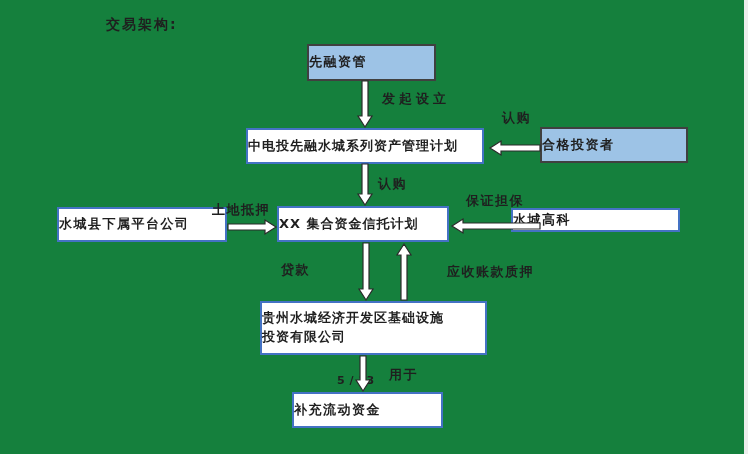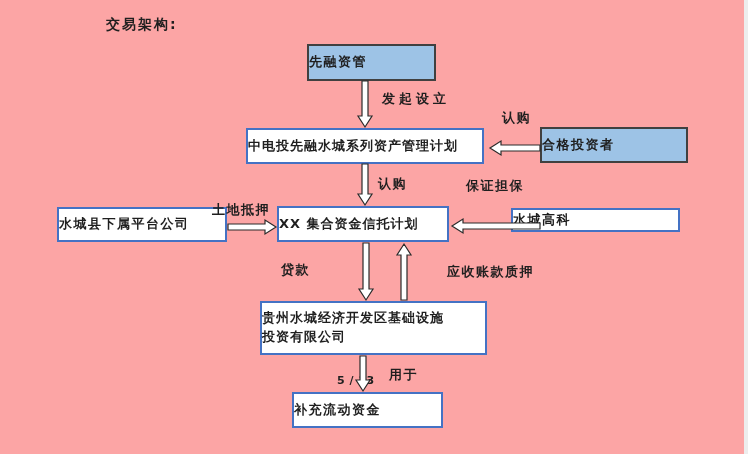--- a/index.html
+++ b/index.html
@@ -1,20 +1,20 @@
 <!DOCTYPE html>
 <html style="--filled-fill: #9dc3e6; --filled-border: #404040; --outline-border: #4472c4; --text: #1f1f1f;"><head>
 <meta charset="utf-8">
 <style>
   html, body { margin: 0; padding: 0; background: #ffffff; }
   .page {
     position: relative;
     width: 748px;
     height: 454px;
-    background: #fca5a5;
+    background: #15803d;
     font-family: "DejaVu Sans", "Liberation Sans", sans-serif;
     color: var(--text, #1f1f1f);
     overflow: hidden;
   }
   .edge-strip {
     position: absolute; right: 0; top: 0; width: 4px; height: 100%;
     background: #ededed;
   }
   .title {
     position: absolute; left: 106px; top: 16px;
@@ -68,21 +68,21 @@
   .b-platform  { left:57px;  top:207px; width:170px; height:35px; }
   .b-trust     { left:277px; top:206px; width:172px; height:36px; letter-spacing:1px; }
   .b-gaoke     { left:511px; top:208px; width:169px; height:24px; }
   .b-guizhou   { left:260px; top:301px; width:227px; height:54px; letter-spacing:1px; }
   .b-capital   { left:292px; top:392px; width:151px; height:36px; }
   
   .l-initiate    { left:382px; top:90px;  }
   .l-subtop      { left:502px; top:109px; }
   .l-submid      { left:378px; top:175px; }
   .l-land        { left:212px; top:201px; }
-  .l-guarantee   { left:466px; top:177px; }
+  .l-guarantee   { left:466px; top:192px; }
   .l-loan        { left:281px; top:261px; }
   .l-receivables { left:447px; top:263px;text-align:right; }
   .l-usefor      { left:389px; top:366px; }
 </style>
 </head>
 <body>
 
 <div class="page">
 
   <div class="edge-strip"></div>

